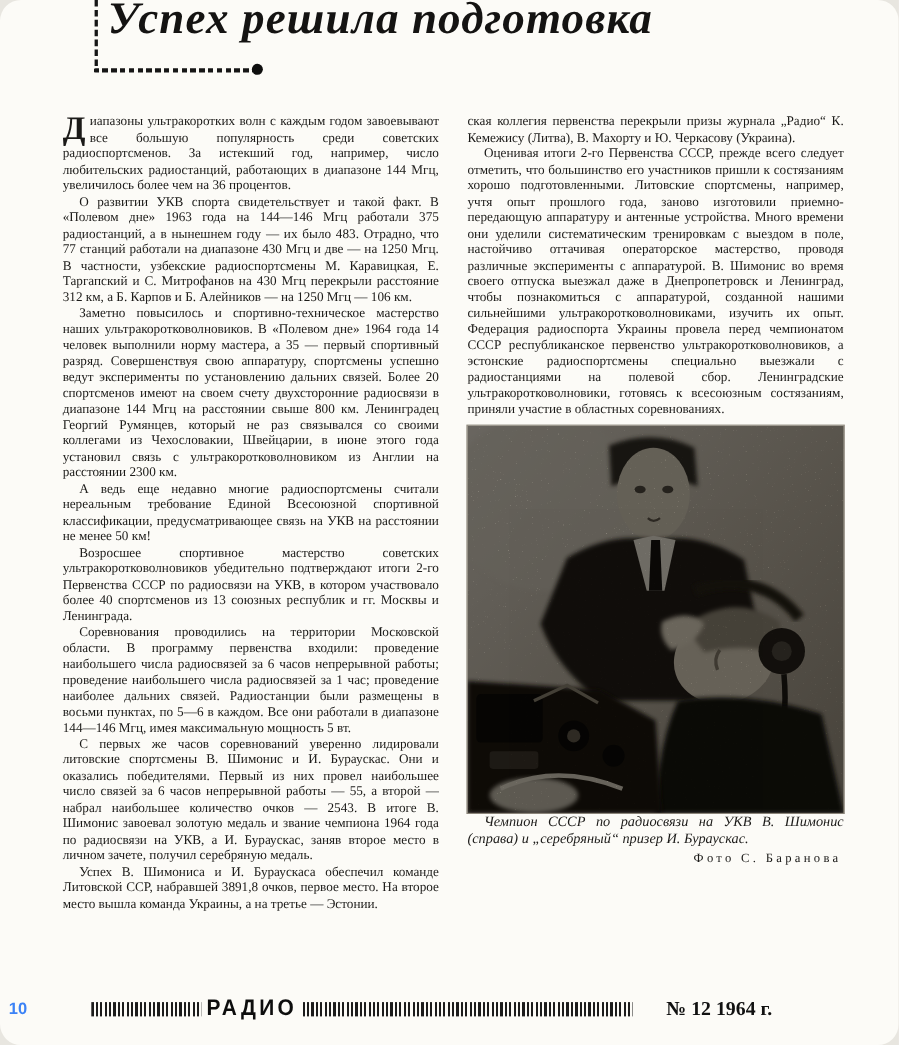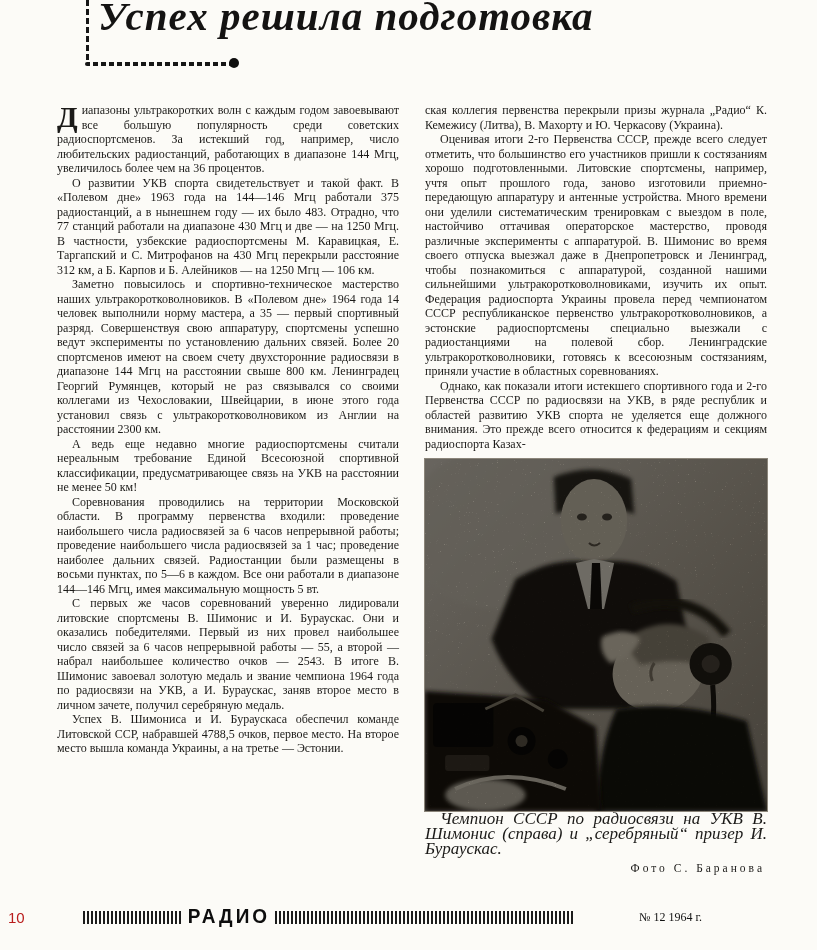--- a/index.html
+++ b/index.html
@@ -4,20 +4,21 @@
 <style>
   html,body{margin:0;padding:0;background:#e8e6e0;}
   .page{
     position:relative;
     width:817px;height:950px;
     margin:0 auto;
     background:#fcfbf7;
     color:#1b1a18;
     font-family:"Liberation Serif", serif;
     overflow:hidden;
+    border-radius:19px;
   }
   
   .title-block{position:absolute;top:-8px;left:98px;}
   .article-title{
     margin:0;
     font-size:41px;
     font-weight:bold;
     font-style:italic;
     letter-spacing:1px;
     white-space:nowrap;
@@ -52,57 +53,58 @@
   }
   
   .photo-frame{
     width:342px;height:352px;margin-top:8px;
     background:#b6afa2;
     outline:1px solid #8b857a;
   }
   .photo-frame svg{display:block;width:100%;height:100%;}
   .photo-caption{
     font-style:italic;
-    font-size:17px;line-height:15px;
+    font-size:13px;line-height:15px;
     margin-top:10px;
     text-indent:22px;
     text-align:justify;
   }
   .photo-credit{
     font-size:11.5px;
     letter-spacing:3px;
     text-align:right;
     margin-top:5px;
     padding-right:2px;
   }
   
   .footer{
     position:absolute;top:908px;left:8px;width:752px;height:18px;
     display:flex;align-items:center;
     font-family:"Liberation Sans", sans-serif;
   }
-  .page-number{font-weight:normal;font-size:15px;color:#b91c1c;}
+  .page-number{font-weight:bold;font-size:15px;color:#3b82f6;}
   .footer-bar{
     height:13px;align-self:center;
     background:
       repeating-linear-gradient(90deg,#1c1c1c 0 2px,transparent 2px 4px),
       repeating-linear-gradient(0deg,rgba(252,251,247,.55) 0 1px,transparent 1px 3px);
   }
   .bar-left{width:100px;margin-left:58px;}
   .bar-right{width:300px;}
   .magazine-logo{
     font-weight:800;font-size:19px;letter-spacing:3px;
     transform:scaleY(1.08);
     padding:0 5px;color:#0d0d0d;white-space:nowrap;
   }
   .footer-spacer{flex:1;}
   .issue-label{
     font-family:"Liberation Serif", serif;
-    font-size:12px;color:#111;white-space:nowrap;
+    font-size:18px;color:#111;white-space:nowrap;
     padding-right:58px;
+    font-weight:bold;
   }
 </style>
 </head>
 <body>
 
 <div class="page">
 
   <div class="corner-vline"></div>
   <div class="corner-zigzag"></div>
   <div class="corner-dot"></div>
@@ -111,29 +113,29 @@
     <h1 class="article-title">Успех решила подготовка</h1>
   </div>
 
   <div class="columns">
 
     <div class="col">
       <p class="no-indent"><span class="dropcap">Д</span><span>иапазоны ультракоротких волн с каждым годом завоевывают все большую популярность среди советских радиоспортсменов. За истекший год, например, число любительских радиостанций, работающих в диапазоне 144 Мгц, увеличилось более чем на 36 процентов.</span></p>
       <p>О развитии УКВ спорта свидетельствует и такой факт. В «Полевом дне» 1963 года на 144—146 Мгц работали 375 радиостанций, а в нынешнем году — их было 483. Отрадно, что 77 станций работали на диапазоне 430 Мгц и две — на 1250 Мгц. В частности, узбекские радиоспортсмены М. Каравицкая, Е. Таргапский и С. Митрофанов на 430 Мгц перекрыли расстояние 312 км, а Б. Карпов и Б. Алейников — на 1250 Мгц — 106 км.</p>
       <p>Заметно повысилось и спортивно-техническое мастерство наших ультракоротковолновиков. В «Полевом дне» 1964 года 14 человек выполнили норму мастера, а 35 — первый спортивный разряд. Совершенствуя свою аппаратуру, спортсмены успешно ведут эксперименты по установлению дальних связей. Более 20 спортсменов имеют на своем счету двухсторонние радиосвязи в диапазоне 144 Мгц на расстоянии свыше 800 км. Ленинградец Георгий Румянцев, который не раз связывался со своими коллегами из Чехословакии, Швейцарии, в июне этого года установил связь с ультракоротковолновиком из Англии на расстоянии 2300 км.</p>
       <p>А ведь еще недавно многие радиоспортсмены считали нереальным требование Единой Всесоюзной спортивной классификации, предусматривающее связь на УКВ на расстоянии не менее 50 км!</p>
+      <p>Возросшее спортивное мастерство советских ультракоротковолновиков убедительно подтверждают итоги 2-го Первенства СССР по радиосвязи на УКВ, в котором участвовало более 40 спортсменов из 13 союзных республик и гг. Москвы и Ленинграда.</p>
       <p>Соревнования проводились на территории Московской области. В программу первенства входили: проведение наибольшего числа радиосвязей за 6 часов непрерывной работы; проведение наибольшего числа радиосвязей за 1 час; проведение наиболее дальних связей. Радиостанции были размещены в восьми пунктах, по 5—6 в каждом. Все они работали в диапазоне 144—146 Мгц, имея максимальную мощность 5 вт.</p>
       <p>С первых же часов соревнований уверенно лидировали литовские спортсмены В. Шимонис и И. Бураускас. Они и оказались победителями. Первый из них провел наибольшее число связей за 6 часов непрерывной работы — 55, а второй — набрал наибольшее количество очков — 2543. В итоге В. Шимонис завоевал золотую медаль и звание чемпиона 1964 года по радиосвязи на УКВ, а И. Бураускас, заняв второе место в личном зачете, получил серебряную медаль.</p>
-      <p>Успех В. Шимониса и И. Бураускаса обеспечил команде Литовской ССР, набравшей 4788,5 очков, первое место. На второе место вышла команда Украины, а на третье — Эстонии.</p>
+      <p>Успех В. Шимониса и И. Бураускаса обеспечил команде Литовской ССР, набравшей 3891,8 очков, первое место. На второе место вышла команда Украины, а на третье — Эстонии.</p>
     </div>
 
     <div class="col">
       <p class="no-indent">ская коллегия первенства перекрыли призы журнала „Радио“ К. Кемежису (Литва), В. Махорту и Ю. Черкасову (Украина).</p>
       <p>Оценивая итоги 2-го Первенства СССР, прежде всего следует отметить, что большинство его участников пришли к состязаниям хорошо подготовленными. Литовские спортсмены, например, учтя опыт прошлого года, заново изготовили приемно-передающую аппаратуру и антенные устройства. Много времени они уделили систематическим тренировкам с выездом в поле, настойчиво оттачивая операторское мастерство, проводя различные эксперименты с аппаратурой. В. Шимонис во время своего отпуска выезжал даже в Днепропетровск и Ленинград, чтобы познакомиться с аппаратурой, созданной нашими сильнейшими ультракоротковолновиками, изучить их опыт. Федерация радиоспорта Украины провела перед чемпионатом СССР республиканское первенство ультракоротковолновиков, а эстонские радиоспортсмены специально выезжали с радиостанциями на полевой сбор. Ленинградские ультракоротковолновики, готовясь к всесоюзным состязаниям, приняли участие в областных соревнованиях.</p>
-      <p>Однако, как показали итоги истекшего спортивного года и 2-го Первенства СССР по радиосвязи на УКВ, в ряде республик и областей развитию УКВ спорта не уделяется еще должного внимания. Это прежде всего относится к федерациям и секциям радиоспорта Казах-</p>
 
       <div class="photo-frame">
         <svg viewBox="0 0 340 352" preserveAspectRatio="none">
           <defs>
             <linearGradient id="bgGrad" x1="0" y1="0" x2="1" y2="1">
               <stop offset="0" stop-color="#d3ccc0"></stop>
               <stop offset="0.5" stop-color="#b3aa9a"></stop>
               <stop offset="1" stop-color="#8e8575"></stop>
             </linearGradient>
             <filter id="grain" x="0" y="0" width="100%" height="100%">

